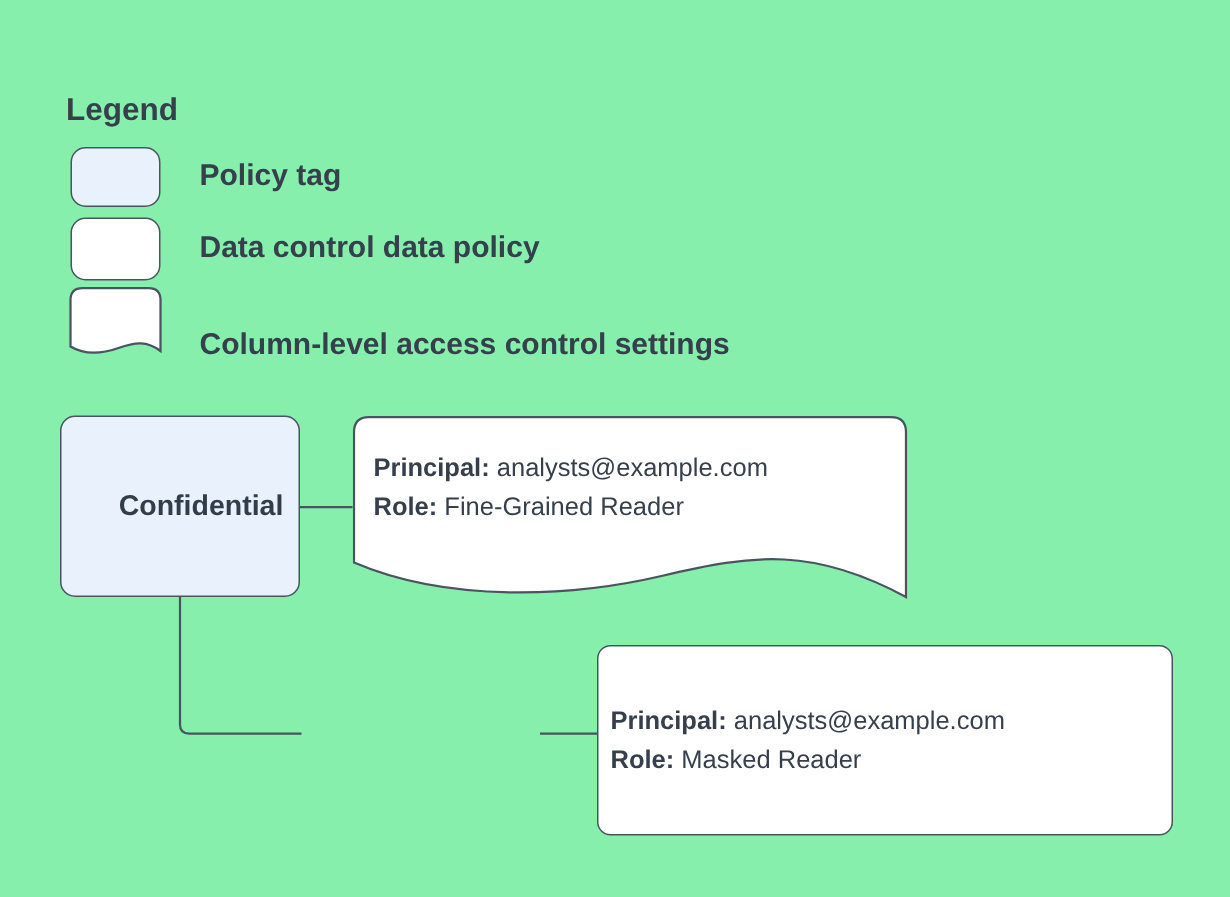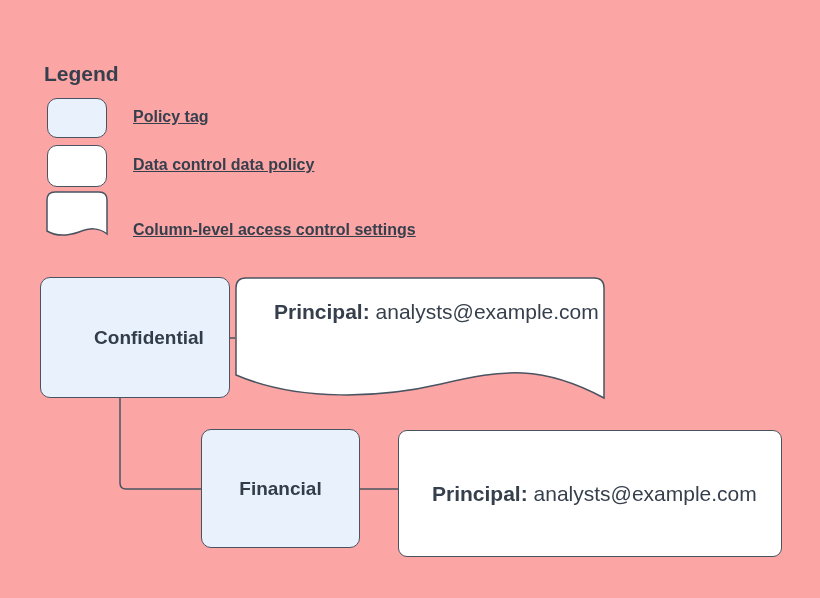--- a/index.html
+++ b/index.html
@@ -4,41 +4,40 @@
 <style>
   html, body {
     margin: 0;
     padding: 0;
     background: #ffffff;
   }
   .canvas {
     position: relative;
     width: 820px;
     height: 598px;
-    background: #fca5a5;
+    background: #86efac;
     font-family: "Liberation Sans", sans-serif;
     color: #363f4c;
     overflow: hidden;
   }
   .abs { position: absolute; }
 
   
   .legend-title {
     left: 44px;
     top: 62px;
     font-size: 21px;
     font-weight: bold;
   }
   .legend-label {
     left: 133px;
-    font-size: 16px;
+    font-size: 20px;
     font-weight: bold;
     white-space: nowrap;
     line-height: 28px;
-    text-decoration: underline;
   }
   .swatch {
     width: 60px;
     box-sizing: border-box;
     border: 1.5px solid #4a5461;
     border-radius: 10px;
     background: #ffffff;
   }
   .swatch.blue { background: #e8f1fc; }
 
@@ -48,43 +47,42 @@
     background: #e8f1fc;
     border: 1.5px solid #4a5461;
     border-radius: 10px;
     display: flex;
     align-items: center;
     justify-content: center;
     font-size: 19px;
     font-weight: bold;
     color: #333d49;
   }
-  #node-confidential { left: 40px; top: 277px; width: 190px; height: 121px; padding-left: 28px; }
+  #node-confidential { left: 40px; top: 277px; width: 160px; height: 121px; padding-left: 28px; }
   #node-financial    { left: 201px; top: 429px; width: 159px; height: 119px; }
 
   
   .policy-box {
     left: 398px;
     top: 430px;
     width: 384px;
     height: 127px;
     box-sizing: border-box;
     background: #ffffff;
     border: 1.5px solid #4a5461;
     border-radius: 9px;
     display: flex;
     flex-direction: column;
     justify-content: center;
     padding-left: 8px;
   }
   .detail-line {
-    font-size: 21px;
+    font-size: 17px;
     line-height: 26px;
     white-space: nowrap;
-    margin-left: 25px;
   }
   .detail-line b { font-weight: bold; }
 
   
   .doc-text {
     left: 249px;
     top: 299px;
     font-size: 19px;
     line-height: 27px;
     white-space: nowrap;
@@ -120,26 +118,33 @@
   </svg>
 
   <svg class="abs shape-svg" style="left:235px; top:277px;" width="370" height="126" viewBox="0 0 370 126">
     <path d="M 11,1 H 359 Q 369,1 369,11 L 369,121 C 308,88 268,92 206,107 C 146,121 64,125 1,98 L 1,11 Q 1,1 11,1 Z" fill="#ffffff" stroke="#4a5461" stroke-width="1.5"></path>
   </svg>
   <div class="abs doc-text">
     <div class="detail-line">
       <b>Principal:</b>
       <span>analysts@example.com</span>
     </div>
+    <div class="detail-line">
+      <b>Role:</b>
+      <span>Fine-Grained Reader</span>
+    </div>
   </div>
 
   <div class="abs tag-node" id="node-confidential">Confidential</div>
 
-  <div class="abs tag-node" id="node-financial">Financial</div>
 
   <div class="abs policy-box">
     <div class="detail-line">
       <b>Principal:</b>
       <span>analysts@example.com</span>
     </div>
+    <div class="detail-line">
+      <b>Role:</b>
+      <span>Masked Reader</span>
+    </div>
   </div>
 
 </div>
 
 </body></html>

